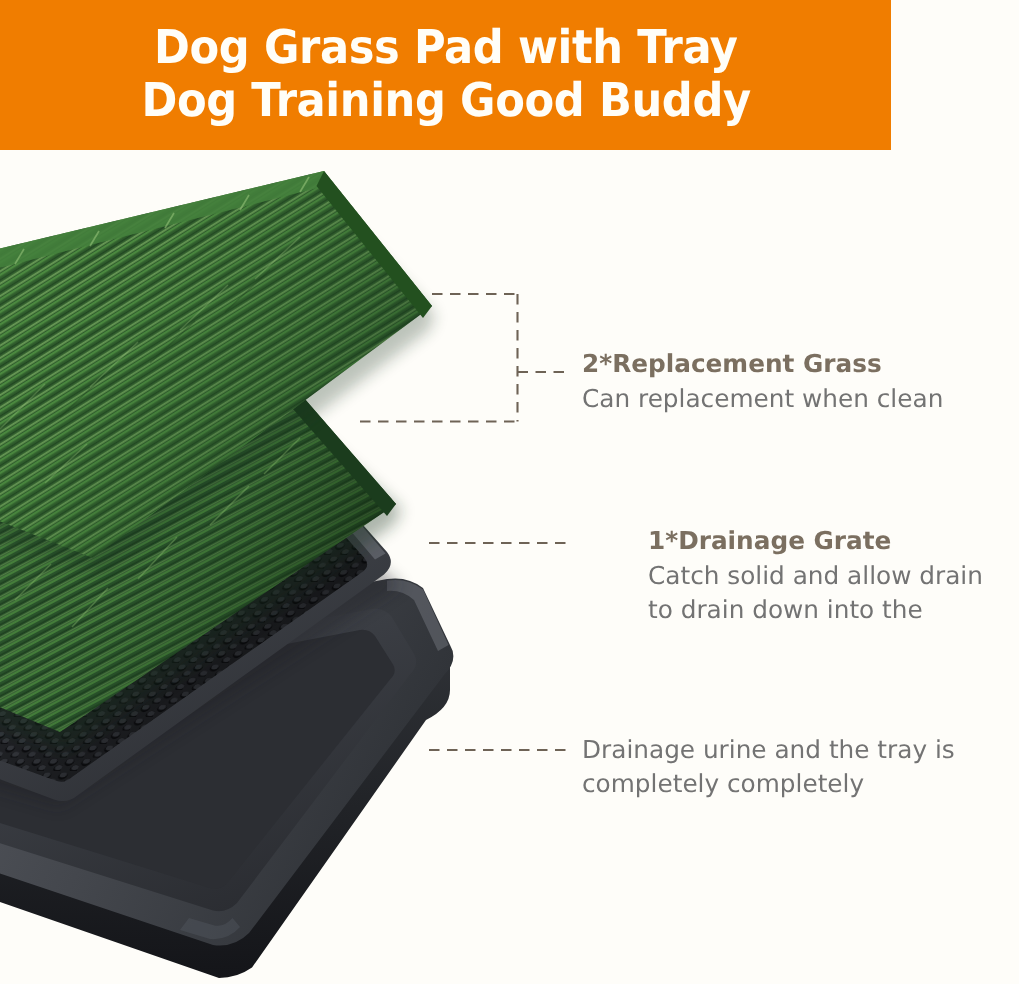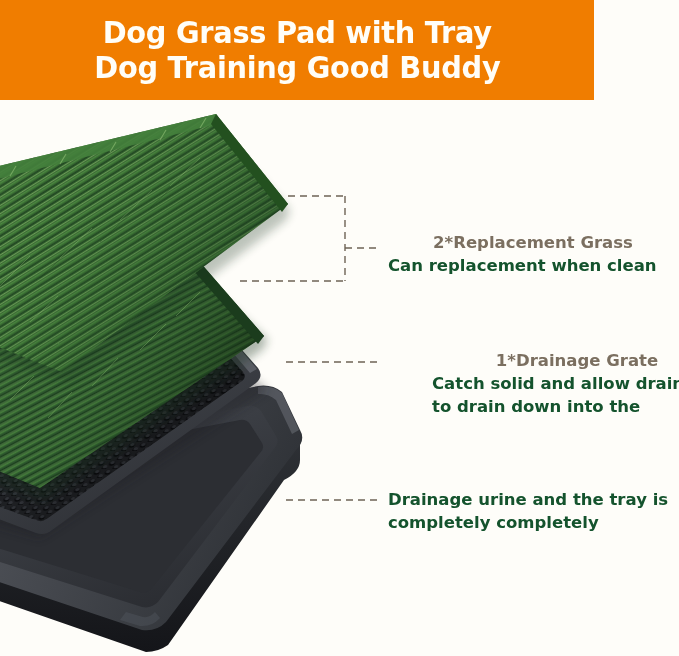--- a/index.html
+++ b/index.html
@@ -44,28 +44,27 @@
   #callout-grate  { top:350px;margin-left:44px; }
   #callout-tray   { top:488px; }
 
   .callout-title {
     font-family:"DejaVu Sans", sans-serif;
     font-weight:bold;
     font-size:16.5px;
     line-height:22px;
     color:#7B6F60;
     white-space:nowrap;
-    text-align:center;
   }
   .callout-body {
     font-family:"DejaVu Sans", sans-serif;
-    font-weight:bold;
+    font-weight:normal;
     font-size:16.5px;
     line-height:23px;
-    color:#14532d;
+    color:#737373;
   }
   .callout-body div { white-space:nowrap; }
 </style>
 </head>
 <body>
 
 <div id="header">
   <div class="title-line">Dog Grass Pad with Tray</div>
   <div class="title-line">Dog Training Good Buddy</div>
 </div>

